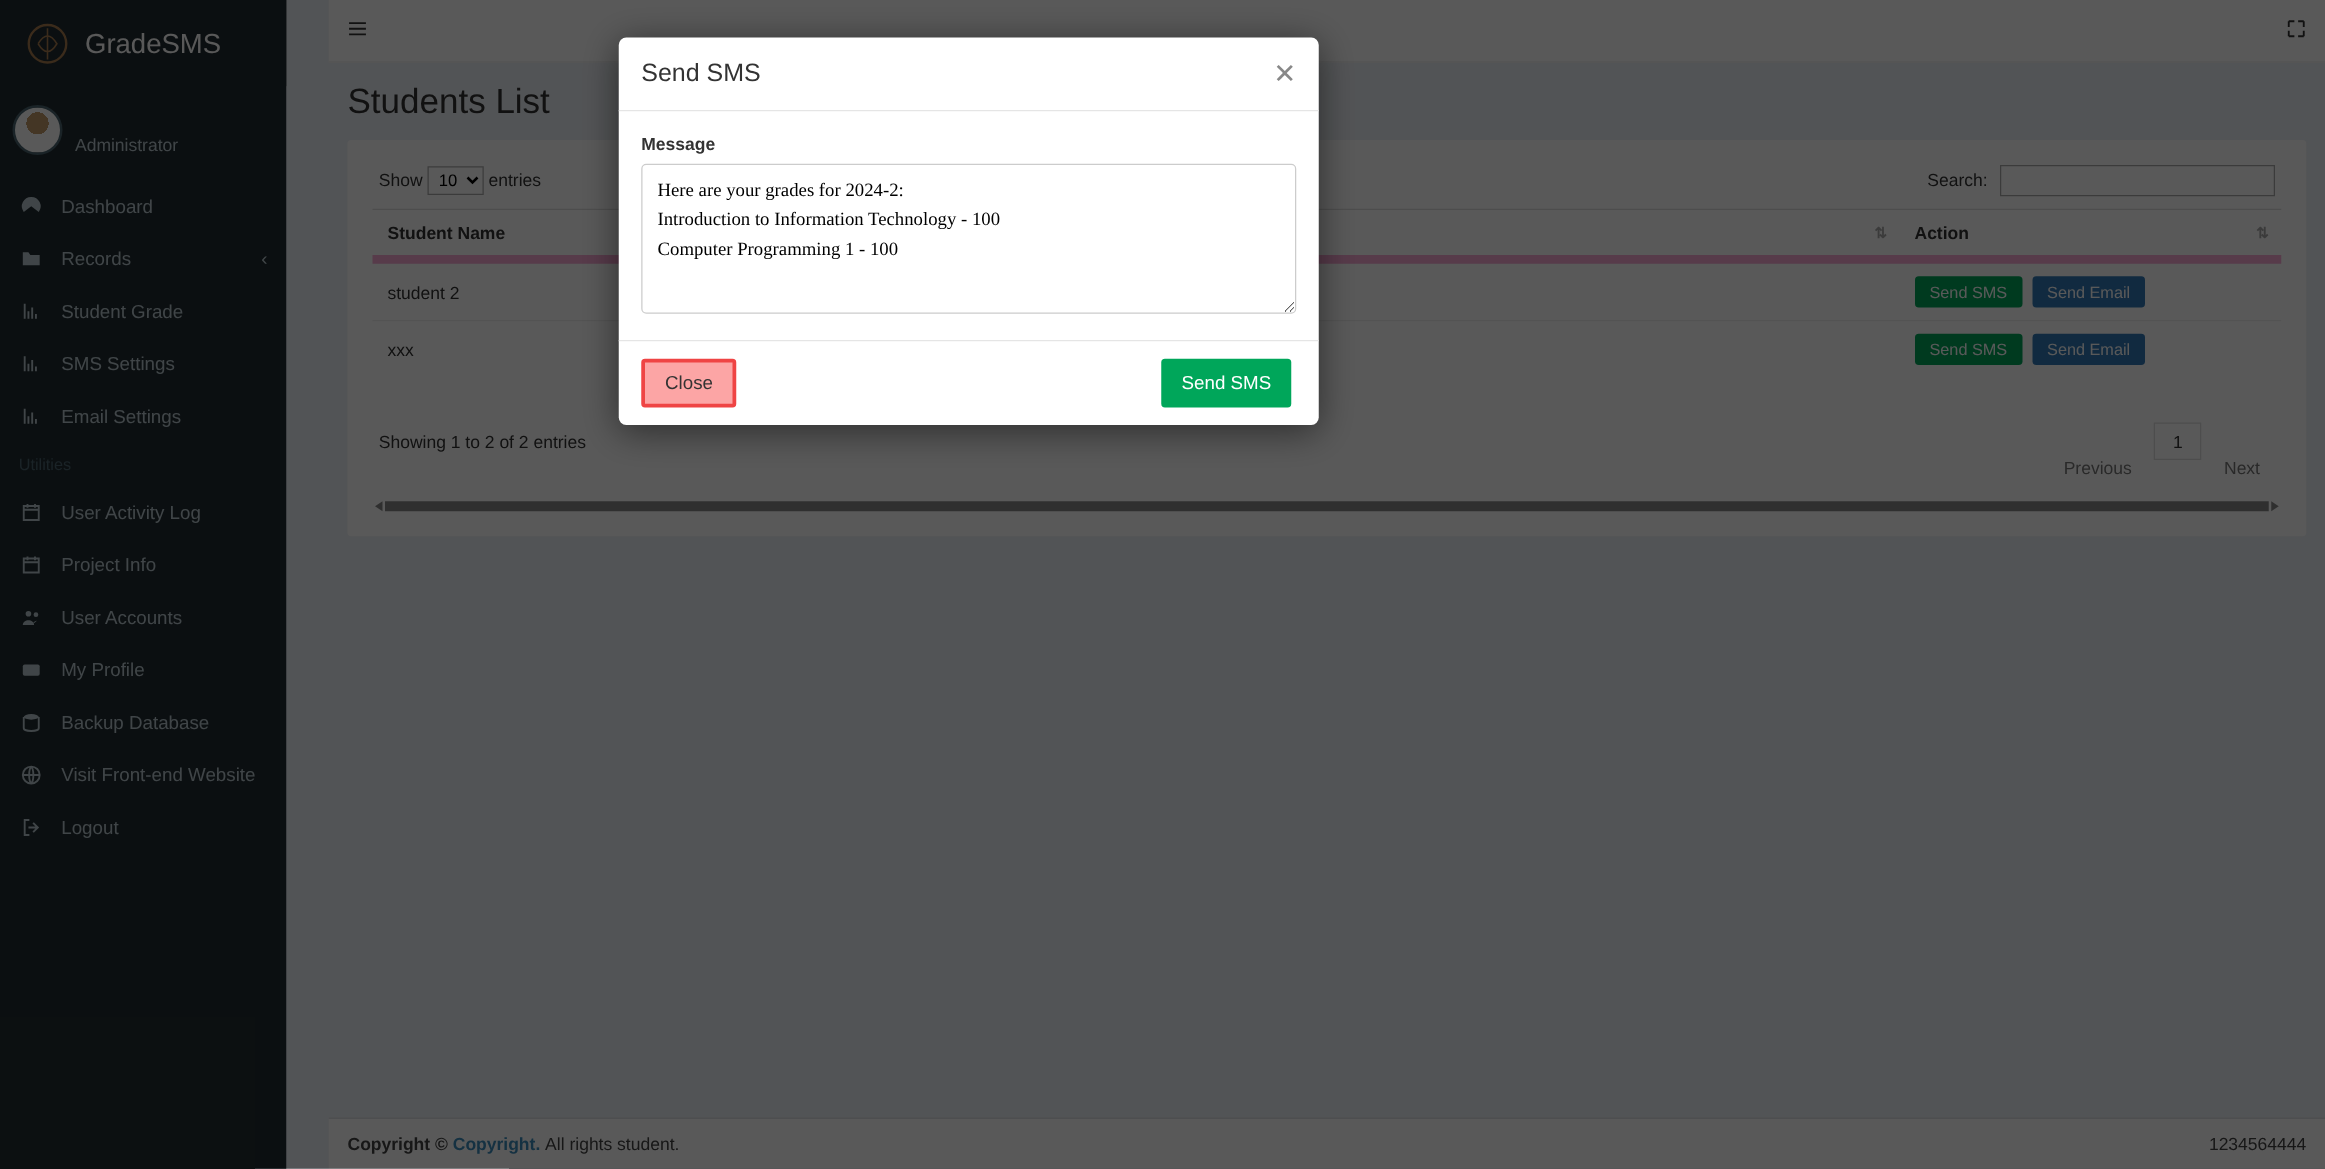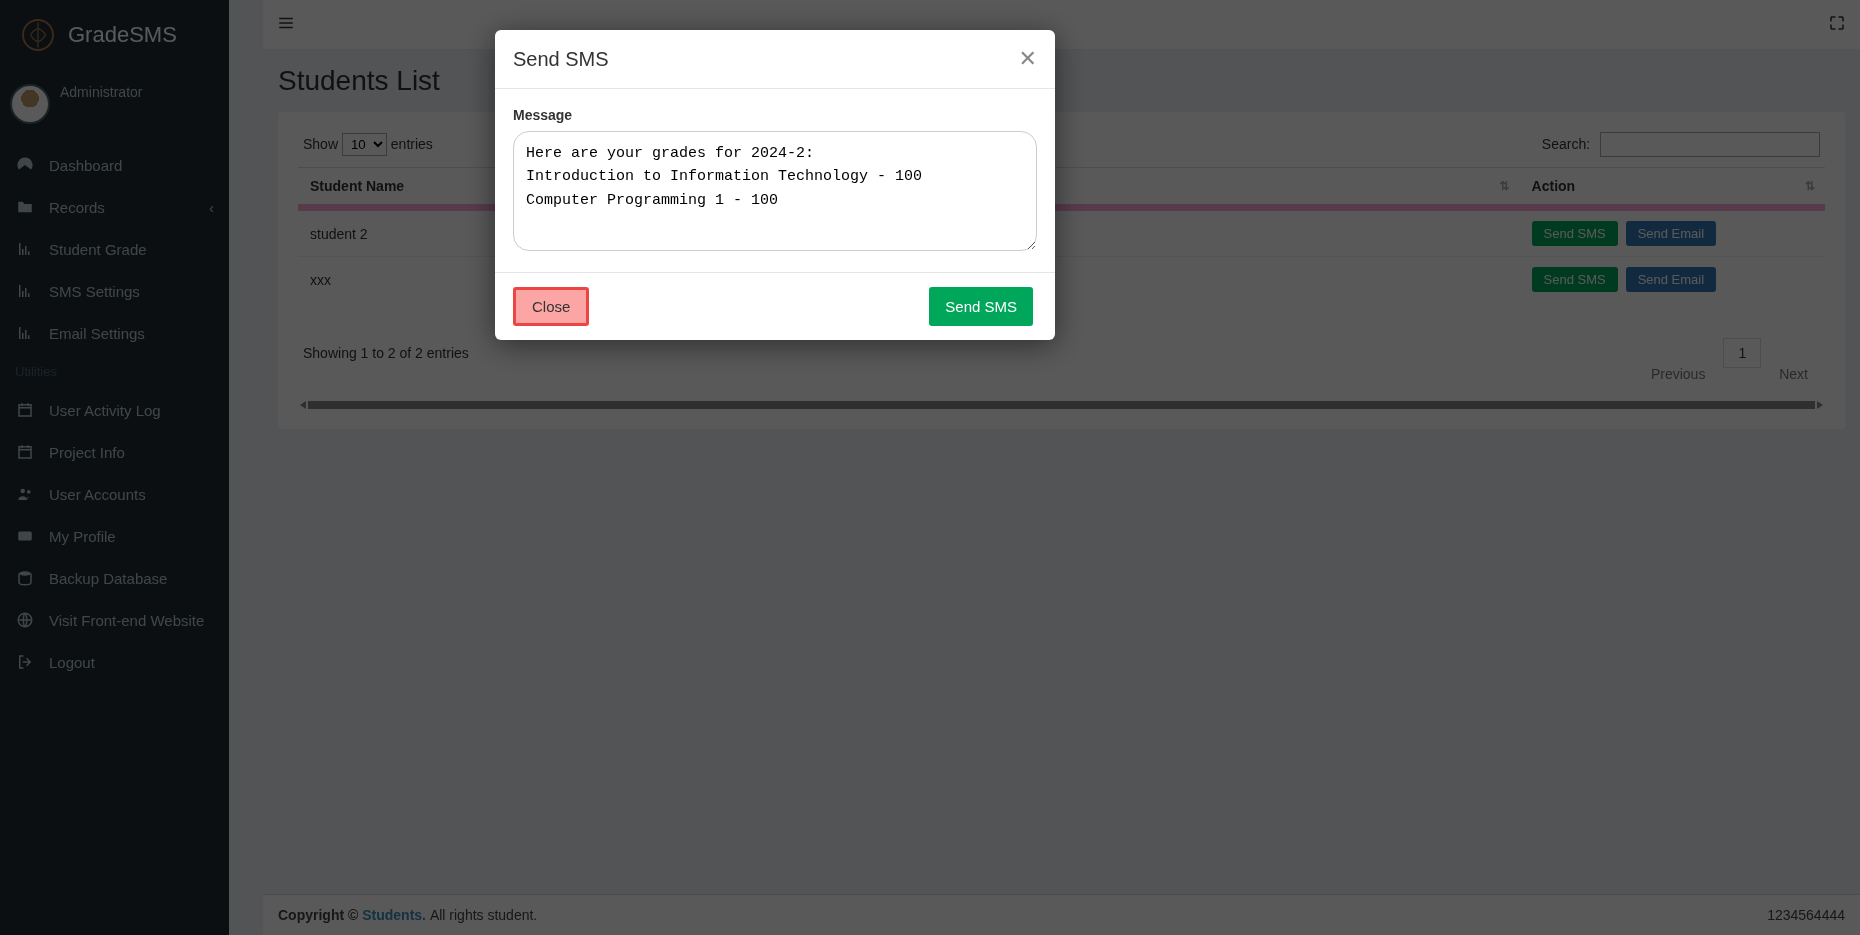--- a/index.html
+++ b/index.html
@@ -36,21 +36,21 @@
   width: 45px;
   height: 45px;
   margin-right: 8px;
   display: flex;
   align-items: center;
   justify-content: center;
 }
 .brand-logo svg { width: 40px; height: 40px; }
 .user-panel {
   display: flex;
-  align-items: flex-start;
+  align-items: flex-end;
   padding: 15px 10px;
 }
 .user-avatar {
   width: 40px; height: 40px;
   border-radius: 50%;
   background: radial-gradient(circle at 50% 35%, #c49a6c 0 30%, #fff 30% 100%);
   margin-right: 10px;
   border: 2px solid #4b646f;
 }
 .sidebar-menu { list-style: none; padding-top: 5px; }
@@ -249,23 +249,23 @@
   align-items: center;
 }
 .modal-header h4 { font-size: 20px; font-weight: 500; }
 .modal-close { color: #888; font-size: 22px; cursor: pointer; background: none; border: none; }
 .modal-body { padding: 18px; }
 .modal-body label { font-weight: 700; display: block; margin-bottom: 8px; }
 .modal-body textarea {
   width: 100%;
   min-height: 120px;
   border: 1px solid #ccc;
-  border-radius: 16px;
+  border-radius: 4px;
   padding: 10px 12px;
-  font-family: Liberation Mono, monospace;
+  font-family: Liberation Serif, serif;
   font-size: 15px;
   resize: both;
   line-height: 1.55;
 }
 .modal-footer {
   padding: 14px 18px;
   border-top: 1px solid #e5e5e5;
   display: flex;
   justify-content: space-between;
 }
@@ -507,21 +507,21 @@
       <div style="padding:0 10px">
         <div class="hscroll"></div>
       </div>
     </div>
   </div>
 
   <div class="footer">
     <div>
       <strong>
         <span>Copyright ©</span>
-        <a href="#">Students.</a>
+        <a href="#">Copyright.</a>
       </strong>
       <span> All rights student.</span>
     </div>
     <div>1234564444</div>
   </div>
 </div>
 
 <div class="overlay"></div>
 
 <div class="modal">

